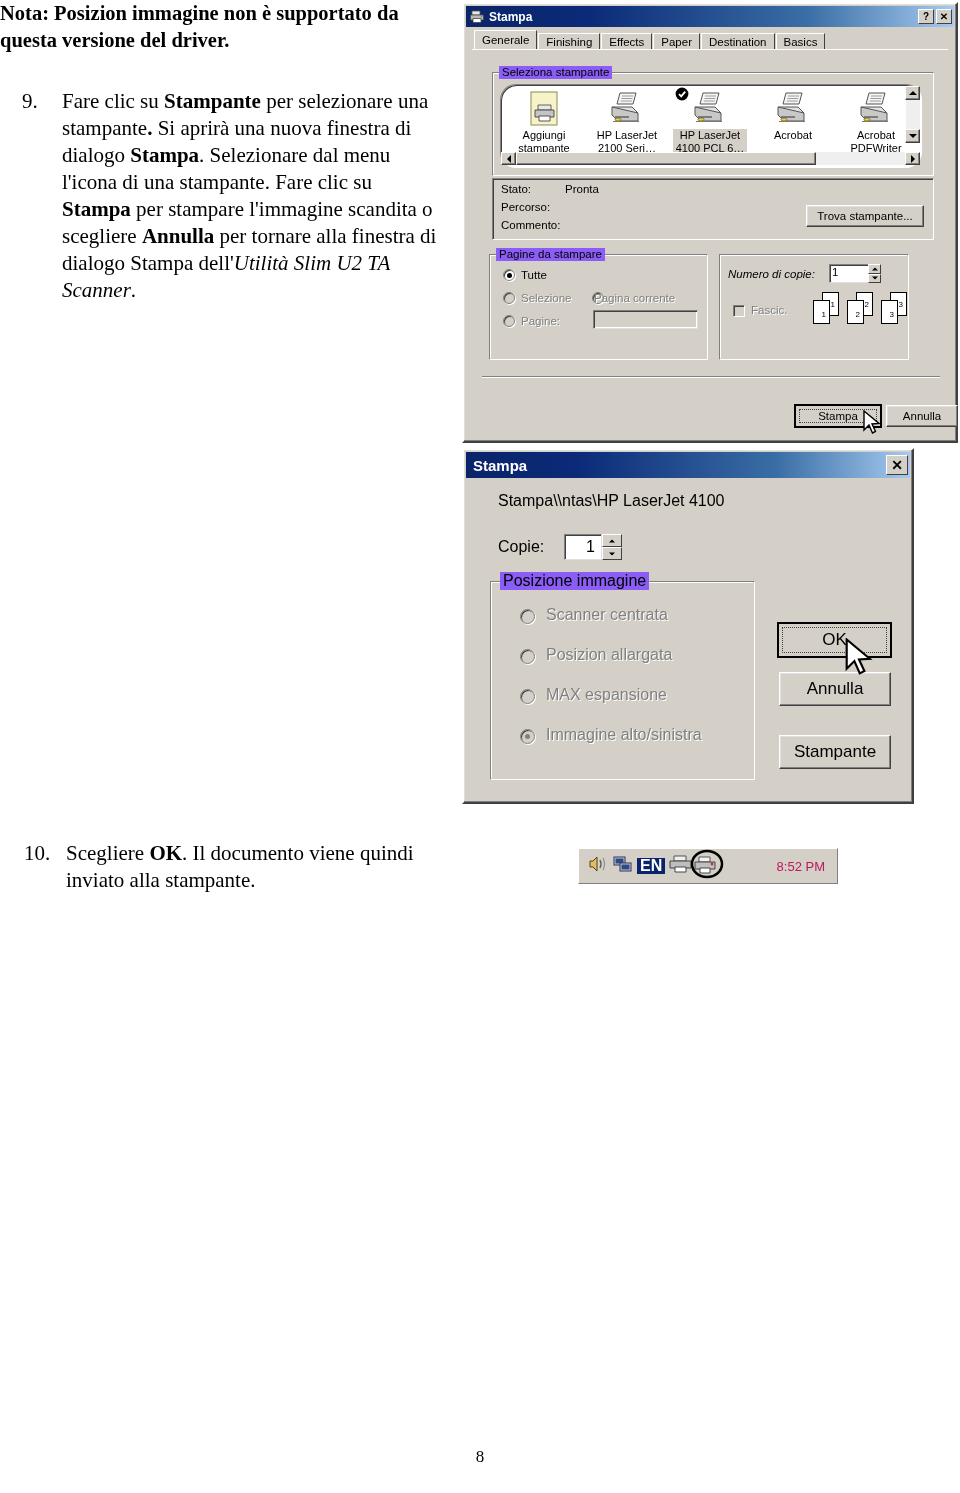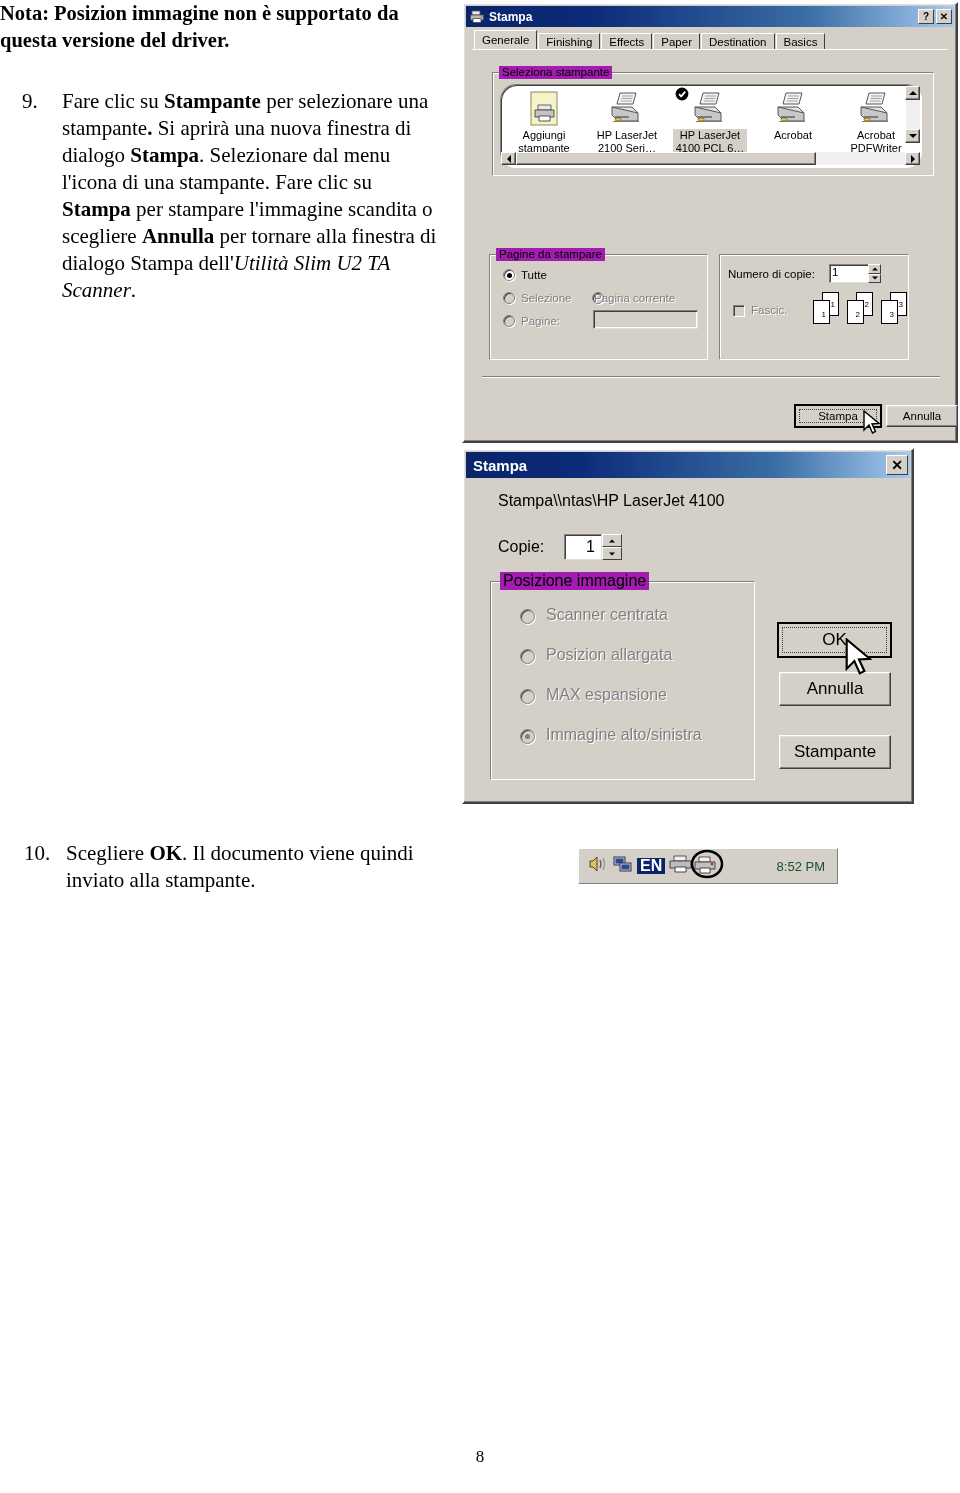--- a/index.html
+++ b/index.html
@@ -100,21 +100,21 @@
     border:1px solid #808080;
     border-right-color:#fff; border-bottom-color:#fff;
   }
   .group > .gbox::after {
     content:""; position:absolute; left:0; top:0; right:1px; bottom:1px;
     border-top:1px solid #fff; border-left:1px solid #fff;
     pointer-events:none;
   }
   .group > .glabel {
     position:absolute; left:7px; top:0; padding:0 3px;
-    background:#a21caf; font-size:11.5px; line-height:13px; z-index:2;
+    background:#8b5cf6; font-size:11.5px; line-height:13px; z-index:2;
     white-space:nowrap;
   }
 
   .lbl { position:absolute; font-size:11.5px; white-space:nowrap; }
   .lbl.dim { color:#808080; text-shadow:1px 1px 0 #fff; }
 
   
   .sunken {
     position:absolute; background:#fff;
     border-top:1px solid #808080; border-left:1px solid #808080;
@@ -225,21 +225,21 @@
 
   
   .systray {
     position:absolute; background:#d4d0c8;
     border-top:1px solid #fff; border-left:1px solid #fff;
     border-right:1px solid #808080; border-bottom:1px solid #808080;
     display:flex; align-items:center;
   }
   .systray .clock {
     font-size:13px; font-family:"Liberation Sans", sans-serif;
-    margin-left:auto; margin-right:12px; color:#14532d;
+    margin-left:auto; margin-right:12px; color:#be185d;
   }
   .en-badge {
     background:#0a246a; color:#fff; font-size:16px; font-weight:bold;
     font-family:"Liberation Sans", sans-serif;
     padding:1px 3px; line-height:14px; margin:0 3px;
   }
 </style>
 </head>
 <body>
 
@@ -379,20 +379,32 @@
     <div class="sbtn" style="left:9px; top:86px; width:15px; height:13px;">
       <span class="ar ar-lf"></span>
     </div>
     <div class="sbtn" style="left:24px; top:86px; width:300px; height:13px;"></div>
     <div class="strack" style="left:324px; top:86px; width:89px; height:13px;"></div>
     <div class="sbtn" style="left:413px; top:86px; width:15px; height:13px;">
       <span class="ar ar-rt"></span>
     </div>
   </div>
 
+  <div class="sunken" style="left:28px; top:174px; width:442px; height:62px; background:#d4d0c8;">
+    <div class="lbl" style="left:8px; top:4px;">Stato:</div>
+    <div class="lbl" style="left:72px; top:4px;">Pronta</div>
+    <div class="lbl" style="left:8px; top:22px;">Percorso:</div>
+    <div class="lbl" style="left:72px; top:22px;"></div>
+    <div class="lbl" style="left:8px; top:40px;">Commento:</div>
+    <div class="lbl" style="left:72px; top:40px;"></div>
+
+    <div class="btn" style="left:313px; top:26px; width:118px; height:22px;">
+      <span>Trova stampante...</span>
+    </div>
+  </div>
 
   <div class="group" style="left:25px; top:244px; width:219px; height:112px;">
     <div class="gbox"></div>
     <div class="glabel">Pagine da stampare</div>
 
     <div class="radio" style="left:14px; top:21px;">
       <span class="dot"></span>
     </div>
     <div class="lbl" style="left:32px; top:21px;">Tutte</div>
 
@@ -404,21 +416,21 @@
 
     <div class="radio dim" style="left:14px; top:67px;"></div>
     <div class="lbl dim" style="left:32px; top:67px;">Pagine:</div>
 
     <div class="field dim" style="left:104px; top:62px; width:105px; height:19px;"></div>
   </div>
 
   <div class="group" style="left:255px; top:244px; width:190px; height:112px;">
     <div class="gbox"></div>
 
-    <div class="lbl" style="left:9px; top:20px;">Numero di copie:</div>
+    <div class="lbl" style="left:9px; top:20px;font-style:italic;">Numero di copie:</div>
     <div class="field" style="left:110px; top:16px; width:40px; height:19px;">1</div>
     <div class="spin" style="left:149px; top:16px; height:19px;">
       <div class="sb up">
           <span class="ar"></span>
         </div>
       <div class="sb dn">
           <span class="ar"></span>
         </div>
     </div>
 

